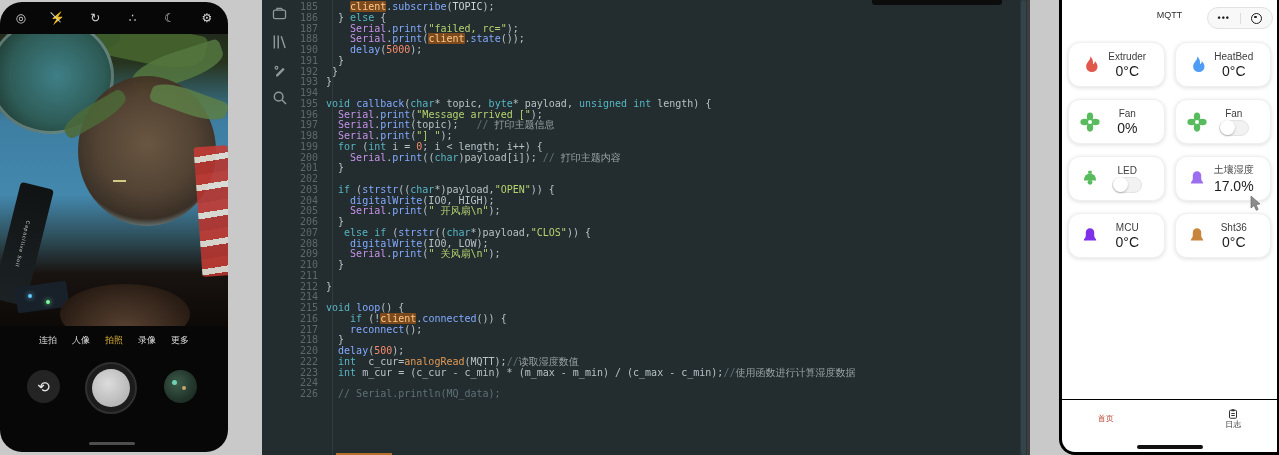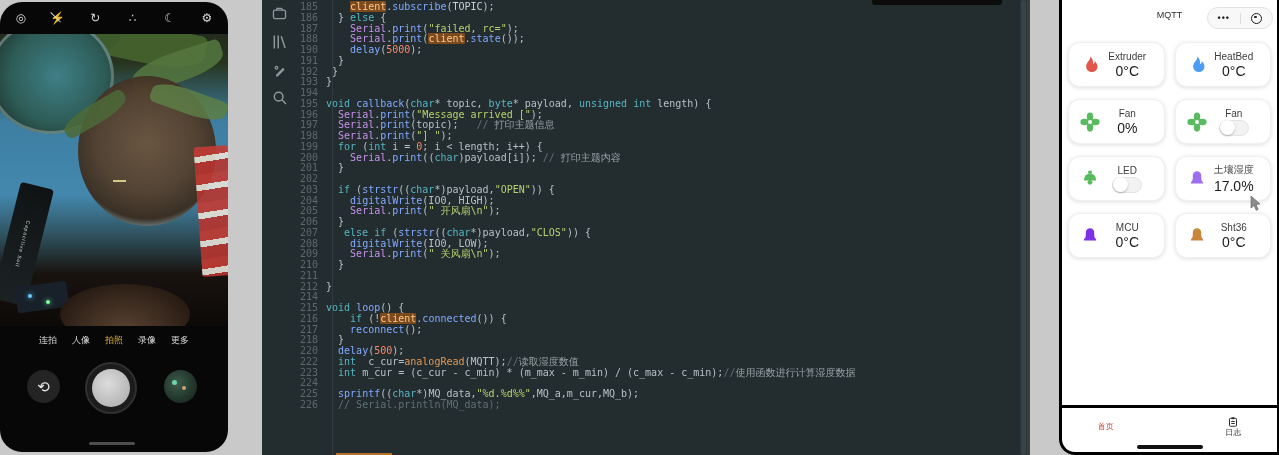--- a/index.html
+++ b/index.html
@@ -71,21 +71,21 @@
   .cap-circ:after{content:"";position:absolute;left:2.2px;top:2.2px;width:2.6px;height:2.6px;border-radius:50%;background:#1d1d1d;}
   .cards{position:absolute;left:6px;right:6px;top:42px;display:grid;grid-template-columns:1fr 1fr;column-gap:10px;row-gap:12px;}
   .card{height:45px;background:#fff;border:1px solid #f0f0f0;border-radius:12px;box-shadow:0 1px 4px rgba(0,0,0,.13);display:flex;align-items:center;padding:0 10px;box-sizing:border-box;}
   .cicon{width:22px;height:22px;flex:0 0 22px;}
   .cicon svg{width:100%;height:100%;}
   .ctxt{flex:1;display:flex;flex-direction:column;align-items:center;gap:1px;}
   .clabel{font-size:10px;color:#3d3d3d;}
   .cvalue{font-size:14px;color:#1c1c1c;}
   .toggle{width:30px;height:16px;border-radius:8px;background:#f2f2f2;border:1px solid #e4e4e4;position:relative;box-sizing:border-box;}
   .knob{position:absolute;left:0;top:-1px;width:15px;height:15px;border-radius:50%;background:#fff;box-shadow:0 1px 2px rgba(0,0,0,.25);}
-  .tabbar{position:absolute;left:0;right:0;bottom:8px;height:36px;border-top:3px solid #000000;display:flex;gap:40px;}
+  .tabbar{position:absolute;left:0;right:0;bottom:16px;height:36px;border-top:1px solid #000000;display:flex;gap:40px;}
   .tab{flex:1;display:flex;flex-direction:column;align-items:center;justify-content:center;gap:1px;}
   .tab .tlabel{font-size:8px;color:#333;}
   .tab.active .tlabel{color:#b94a39;}
   .tab .ticon{width:12px;height:12px;color:#2f2f2f;}
   .tab .ticon svg{width:100%;height:100%;}
   .app-home-ind{position:absolute;left:50%;bottom:3px;transform:translateX(-50%);width:66px;height:4px;border-radius:2px;background:#111;}
   .cursor{position:absolute;left:1250px;top:196px;width:12px;height:16px;z-index:50;}
 </style>
 </head>
 <body>
@@ -193,21 +193,20 @@
         <div class="cl"><span class="ln">212</span><span class="ct"><span class="tk-w">}</span></span></div>
         <div class="cl"><span class="ln">214</span><span class="ct"></span></div>
         <div class="cl"><span class="ln">215</span><span class="ct"><span class="tk-k">void</span><span class="tk-w"> </span><span class="tk-f">loop</span><span class="tk-w">() {</span></span></div>
         <div class="cl"><span class="ln">216</span><span class="ct"><span class="tk-w">    </span><span class="tk-k">if</span><span class="tk-w"> (!</span><span class="tk-g">client</span><span class="tk-w">.</span><span class="tk-f">connected</span><span class="tk-w">()) {</span></span></div>
         <div class="cl"><span class="ln">217</span><span class="ct"><span class="tk-w">    </span><span class="tk-f">reconnect</span><span class="tk-w">();</span></span></div>
         <div class="cl"><span class="ln">218</span><span class="ct"><span class="tk-w">  }</span></span></div>
         <div class="cl"><span class="ln">220</span><span class="ct"><span class="tk-w">  </span><span class="tk-f">delay</span><span class="tk-w">(</span><span class="tk-n">500</span><span class="tk-w">);</span></span></div>
         <div class="cl"><span class="ln">222</span><span class="ct"><span class="tk-w">  </span><span class="tk-k">int</span><span class="tk-w">  c_cur=</span><span class="tk-a">analogRead</span><span class="tk-w">(MQTT);</span><span class="tk-c">//</span><span class="tk-z">读取湿度数值</span></span></div>
         <div class="cl"><span class="ln">223</span><span class="ct"><span class="tk-w">  </span><span class="tk-k">int</span><span class="tk-w"> m_cur = (c_cur - c_min) * (m_max - m_min) / (c_max - c_min);</span><span class="tk-c">//</span><span class="tk-z">使用函数进行计算湿度数据</span></span></div>
         <div class="cl"><span class="ln">224</span><span class="ct"></span></div>
-        <div class="cl"><span class="ln">225</span><span class="ct"><span class="tk-w">  </span><span class="tk-f">sprintf</span><span class="tk-w">((</span><span class="tk-k">char</span><span class="tk-w">*)MQ_data,</span><span class="tk-s">"%d.%d%%"</span><span class="tk-w">,MQ_a,m_cur,MQ_b);</span></span></div>
         <div class="cl"><span class="ln">226</span><span class="ct"><span class="tk-w">  </span><span class="tk-c">// Serial.println(MQ_data);</span></span></div>
       </div>
     <div class="ed-tabrem"></div>
     <div class="ed-scroll">
         <div class="thumbbar"></div>
       </div>
     <div class="ed-hscroll"></div>
   </div>
 
   <div class="appframe">

